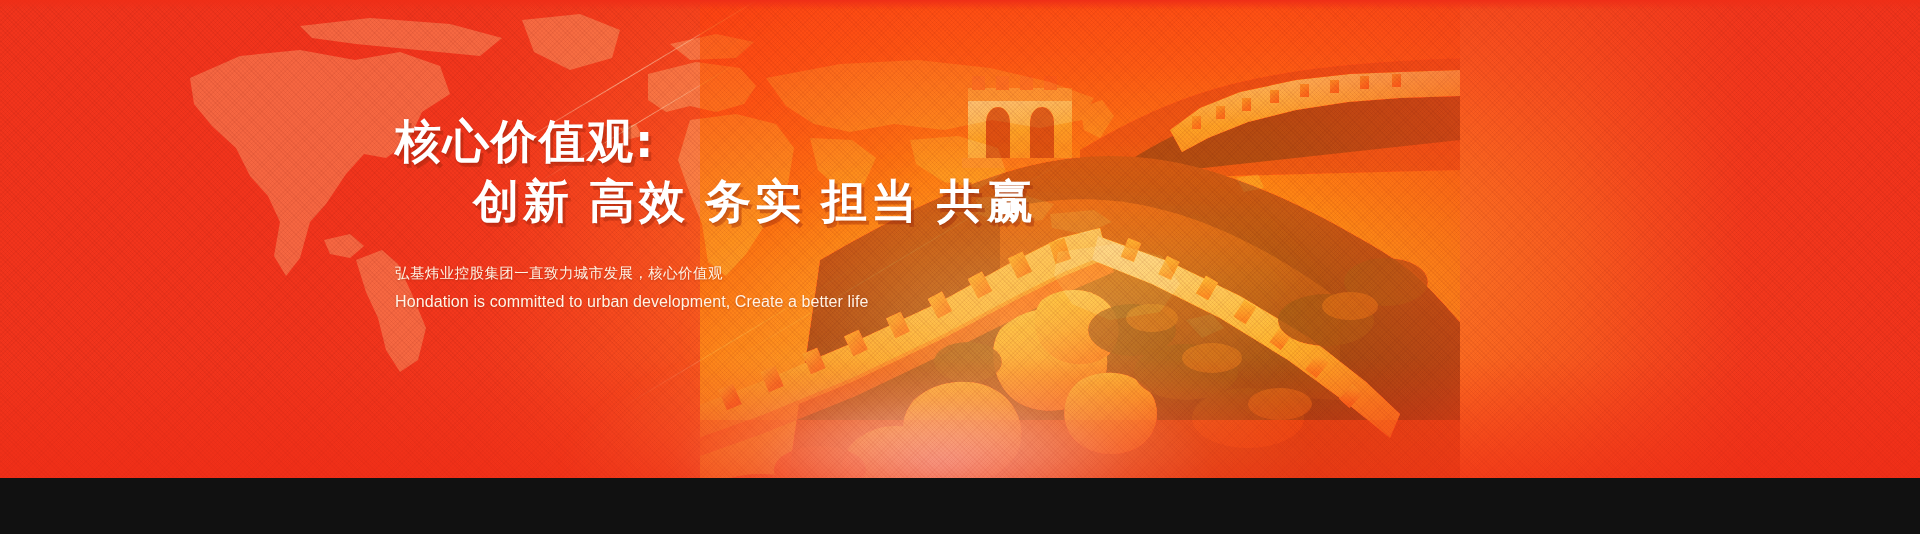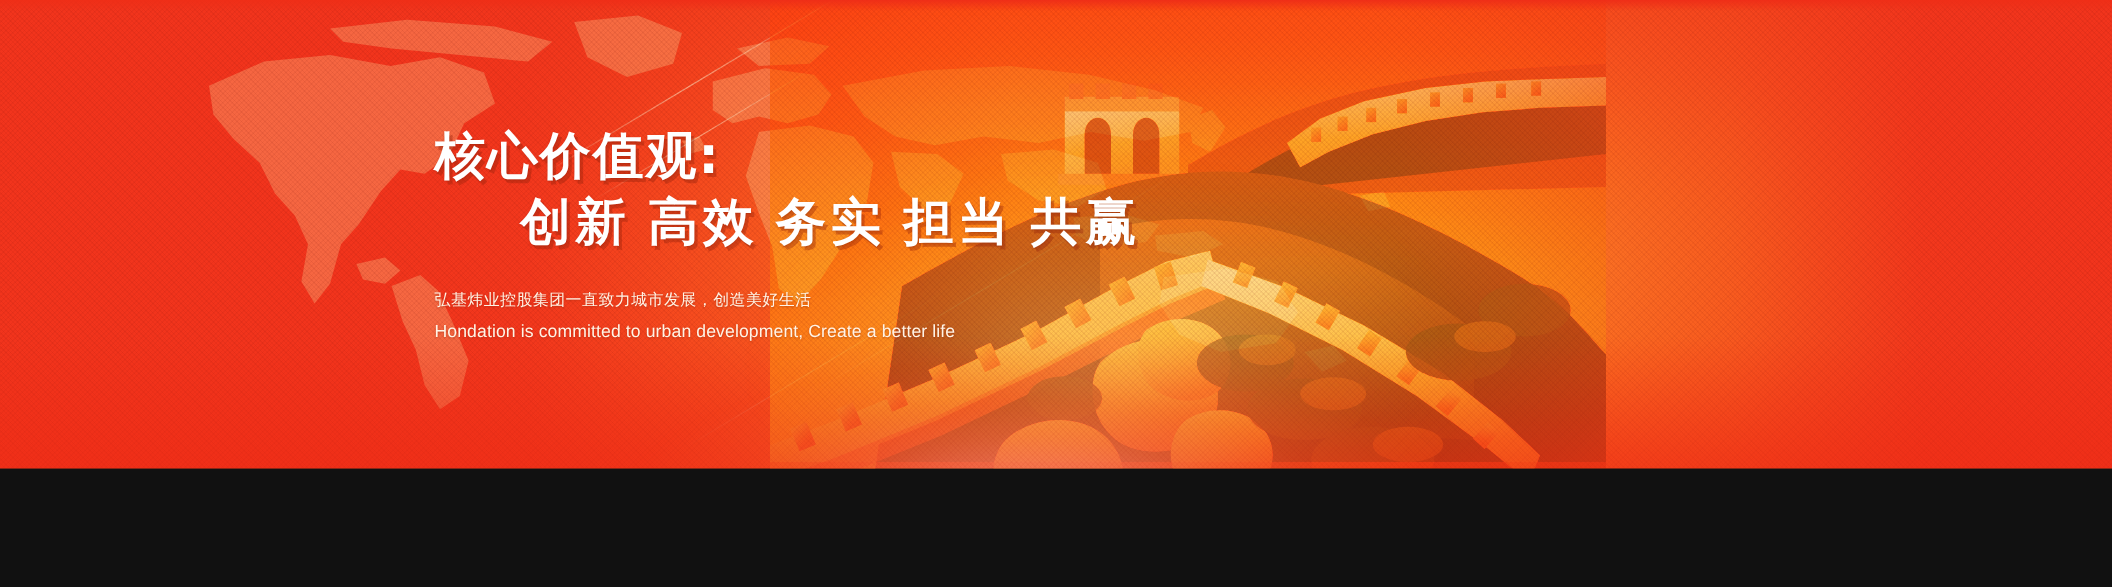--- a/index.html
+++ b/index.html
@@ -1,20 +1,20 @@
 <!DOCTYPE html>
 <html><head>
 <meta charset="utf-8">
 <style>
   html,body{margin:0;padding:0;background:#111;}
   *{box-sizing:border-box;}
 
   #banner{
     position:relative;
-    width:1920px;height:426px;
+    width:1920px;height:478px;
     overflow:hidden;
     font-family:"Liberation Sans","DejaVu Sans",sans-serif;
     background:#F2341C;
     padding-left:14px;
   }
 
   
   .layer{position:absolute;inset:0;}
 
   .base-red{
@@ -322,19 +322,19 @@
 
   <div class="content">
 
     <div class="headline h-line1">核心价值观:</div>
 
     <div class="headline h-line2">
       <span>创新</span><span class="gap"></span><span>高效</span><span class="gap"></span><span>务实</span><span class="gap"></span><span>担当</span><span class="gap"></span><span>共赢</span>
     </div>
 
     <div class="subtitle">
-      <div class="sub-cn">弘基炜业控股集团一直致力城市发展，创造美好生活</div>
+      <div class="sub-cn">弘基炜业控股集团一直致力城市发展，核心价值观</div>
       <div class="sub-en">Hondation is committed to urban development, Create a better life</div>
     </div>
 
   </div>
 
 </div>
 
 </body></html>

